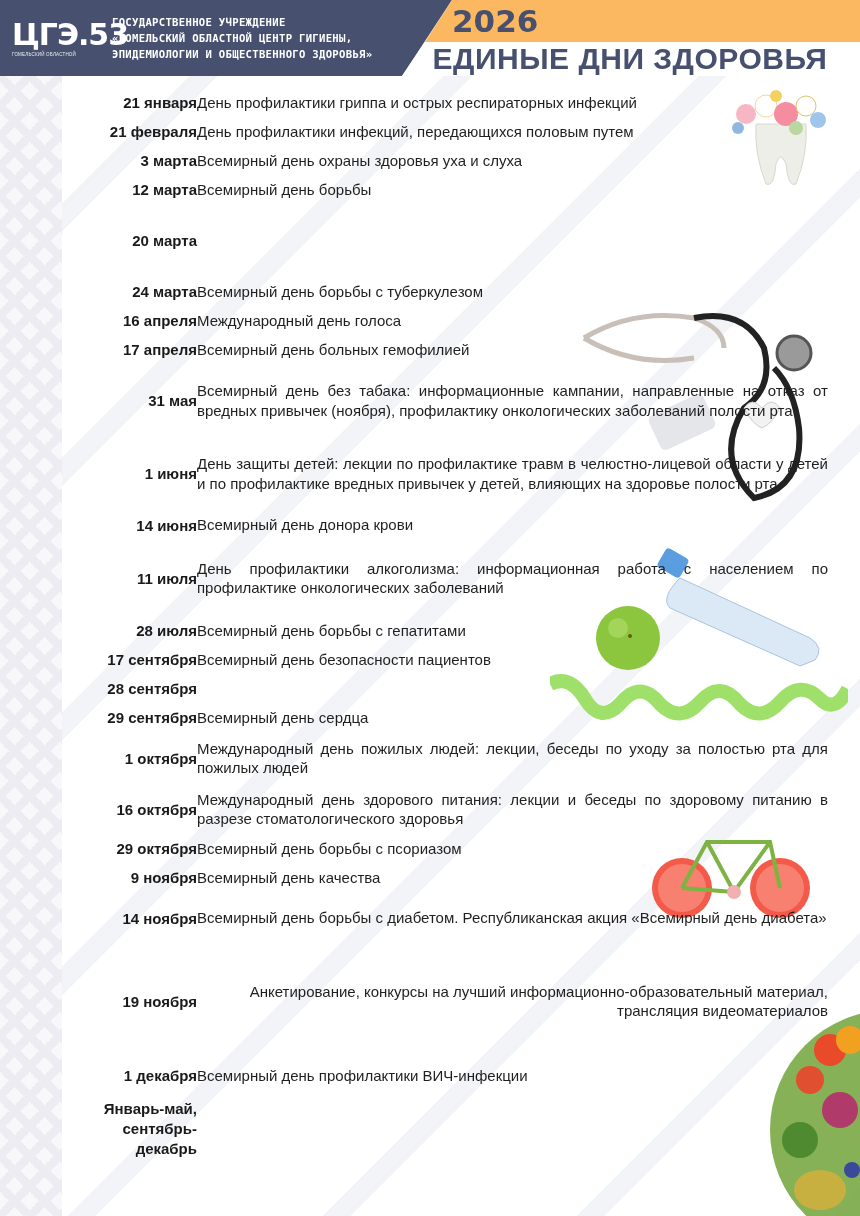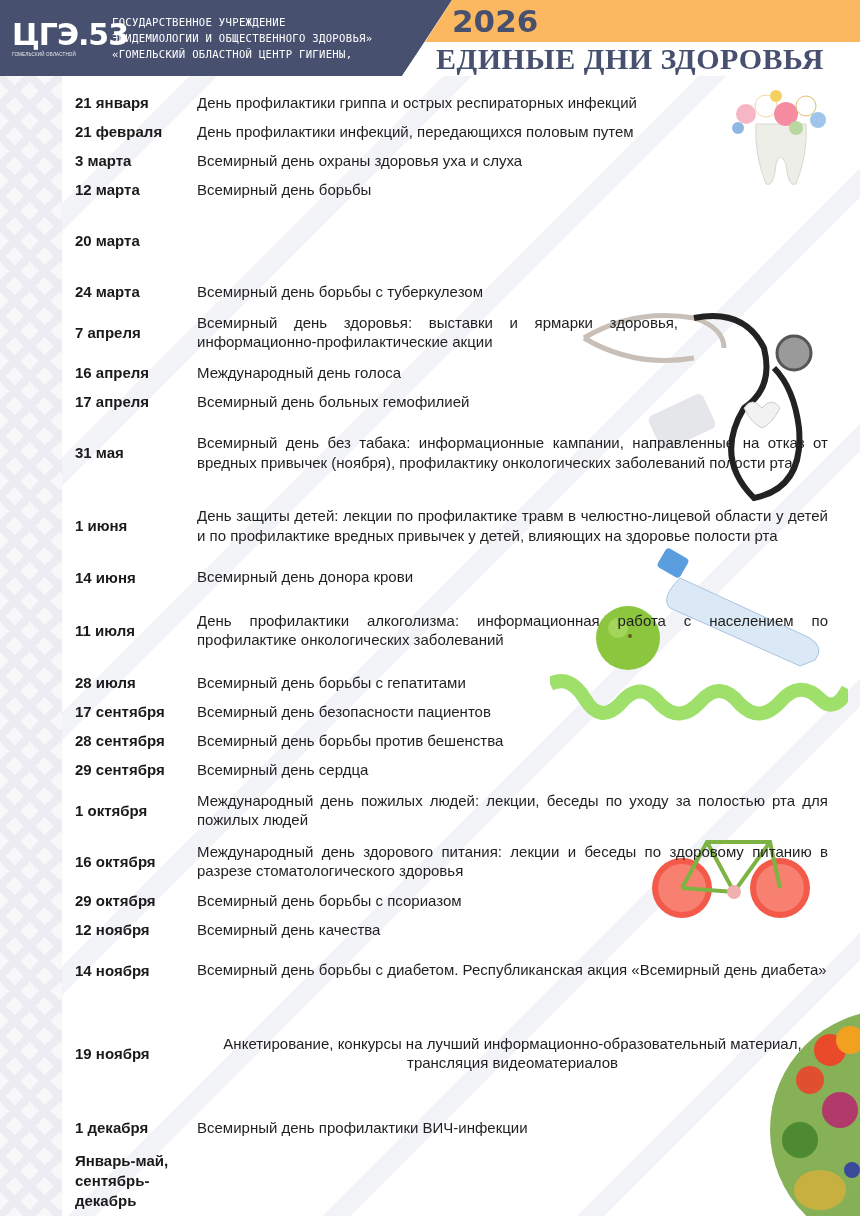--- a/index.html
+++ b/index.html
@@ -38,39 +38,39 @@
     clip-path: polygon(425px 0, 860px 0, 860px 34px, 402px 34px);
   }
   .logo {
     position: absolute; left: 12px; top: 18px; width: 92px; height: 44px; color: #fff;
   }
   .logo-mark { font-family: "DejaVu Sans", sans-serif; font-weight: bold; font-size: 30px; letter-spacing: -1px; line-height: 34px; }
   .logo-sub { font-size: 4.5px; line-height: 6px; letter-spacing: 0.2px; opacity: 0.9; }
   .org {
     position: absolute; left: 112px; top: 14px; width: 290px;
     font-family: "DejaVu Sans Mono", "Liberation Mono", monospace;
-    font-size: 10.6px; line-height: 16px; color: #ffffff; letter-spacing: 0.3px;
+    font-size: 10.6px; line-height: 16px; color: #ffffff; letter-spacing: 0.3px; font-weight: bold;
   }
   .org div { white-space: nowrap; }
   .year {
     position: absolute; left: 452px; top: 2px; width: 408px; text-align: left;
     font-family: "DejaVu Sans", sans-serif; font-weight: bold; font-size: 31px; line-height: 38px; color: #47506f;
   }
   .title {
     position: absolute; left: 400px; top: 42px; width: 460px; text-align: center;
-    font-family: Liberation Serif, serif; font-weight: bold; font-size: 30px; line-height: 34px; color: #47506f;
+    font-family: Liberation Sans, sans-serif; font-weight: bold; font-size: 30px; line-height: 34px; color: #47506f;
     letter-spacing: 0.5px; white-space: nowrap;
   }
 
   
   .events { position: absolute; left: 75px; top: 88px; width: 753px; }
   .row { display: flex; align-items: center; }
   .date {
     width: 122px; flex: 0 0 122px; font-weight: bold; font-size: 15px; line-height: 19px; color: #1a1a1a;
-    position: relative; z-index: 2;
+    position: relative; z-index: 2; text-align: right;
   }
   .desc {
     flex: 1; font-size: 15px; line-height: 19.5px; color: #1f1f1f; text-align: justify;
     position: relative; z-index: 2;
   }
 
   
   .deco { position: absolute; z-index: 1; }
   .tooth { left: 726px; top: 84px; width: 108px; height: 104px; }
   .steth { left: 574px; top: 298px; width: 260px; height: 210px; }
@@ -91,22 +91,22 @@
   <div class="header-orange"></div>
   <div class="header-white"></div>
 
   <div class="logo">
     <div class="logo-mark">ЦГЭ.53</div>
     <div class="logo-sub">ГОМЕЛЬСКИЙ ОБЛАСТНОЙ</div>
   </div>
 
   <div class="org">
     <div>ГОСУДАРСТВЕННОЕ УЧРЕЖДЕНИЕ</div>
+    <div>«ГОМЕЛЬСКИЙ ОБЛАСТНОЙ ЦЕНТР ГИГИЕНЫ,</div>
     <div>ЭПИДЕМИОЛОГИИ И ОБЩЕСТВЕННОГО ЗДОРОВЬЯ»</div>
-    <div>«ГОМЕЛЬСКИЙ ОБЛАСТНОЙ ЦЕНТР ГИГИЕНЫ,</div>
   </div>
 
   <div class="year">2026</div>
   <div class="title">ЕДИНЫЕ ДНИ ЗДОРОВЬЯ</div>
 </div>
 
 <svg class="deco tooth" viewBox="0 0 108 104">
   <path d="M30 40 Q28 70 40 100 Q48 104 50 80 Q54 66 60 80 Q62 104 70 100 Q82 70 80 40 Z" fill="#eeeee8" stroke="#d8d8d0"></path>
   <circle cx="20" cy="30" r="10" fill="#f6b6c4"></circle>
     <circle cx="40" cy="22" r="11" fill="#ffffff" stroke="#f0d8a0"></circle>
@@ -180,24 +180,20 @@
     <div class="date">12 марта</div>
     <div class="desc">Всемирный день борьбы</div>
   </div>
   <div class="row" style="height:73px">
     <div class="date">20 марта</div>
   </div>
   <div class="row" style="height:29px">
     <div class="date">24 марта</div>
     <div class="desc">Всемирный день борьбы с туберкулезом</div>
   </div>
-  <div class="row" style="height:52px">
-    <div class="date">7 апреля</div>
-    <div class="desc" style="padding-right:150px">Всемирный день здоровья: выставки и ярмарки здоровья, информационно-профилактические акции</div>
-  </div>
   <div class="row" style="height:29px">
     <div class="date">16 апреля</div>
     <div class="desc">Международный день голоса</div>
   </div>
   <div class="row" style="height:29px">
     <div class="date">17 апреля</div>
     <div class="desc">Всемирный день больных гемофилией</div>
   </div>
   <div class="row" style="height:73px">
     <div class="date">31 мая</div>
@@ -218,50 +214,49 @@
   <div class="row" style="height:29px">
     <div class="date">28 июля</div>
     <div class="desc">Всемирный день борьбы с гепатитами</div>
   </div>
   <div class="row" style="height:29px">
     <div class="date">17 сентября</div>
     <div class="desc">Всемирный день безопасности пациентов</div>
   </div>
   <div class="row" style="height:29px">
     <div class="date">28 сентября</div>
-    <div class="desc">Всемирный день борьбы против бешенства</div>
   </div>
   <div class="row" style="height:29px">
     <div class="date">29 сентября</div>
     <div class="desc">Всемирный день сердца</div>
   </div>
   <div class="row" style="height:52px">
     <div class="date">1 октября</div>
     <div class="desc">Международный день пожилых людей: лекции, беседы по уходу за полостью рта для пожилых людей</div>
   </div>
   <div class="row" style="height:50px">
     <div class="date">16 октября</div>
     <div class="desc">Международный день здорового питания: лекции и беседы по здоровому питанию в разрезе стоматологического здоровья</div>
   </div>
   <div class="row" style="height:29px">
     <div class="date">29 октября</div>
     <div class="desc">Всемирный день борьбы с псориазом</div>
   </div>
   <div class="row" style="height:29px">
-    <div class="date">12 ноября</div>
+    <div class="date">9 ноября</div>
     <div class="desc">Всемирный день качества</div>
   </div>
   <div class="row" style="height:52px">
     <div class="date">14 ноября</div>
     <div class="desc">Всемирный день борьбы с диабетом. Республиканская акция «Всемирный день диабета»</div>
   </div>
   <div class="row" style="height:114px">
     <div class="date">19 ноября</div>
     <div class="desc">
-      <div style="text-align:center">Анкетирование, конкурсы на лучший информационно-образовательный материал, трансляция видеоматериалов</div>
+      <div style="text-align:right">Анкетирование, конкурсы на лучший информационно-образовательный материал, трансляция видеоматериалов</div>
     </div>
   </div>
   <div class="row" style="height:35px">
     <div class="date">1 декабря</div>
     <div class="desc">Всемирный день профилактики ВИЧ-инфекции</div>
   </div>
   <div class="row" style="height:66px; align-items:flex-start; padding-top:6px">
     <div class="date" style="line-height:20px">Январь-май, сентябрь-декабрь</div>
   </div>
 

